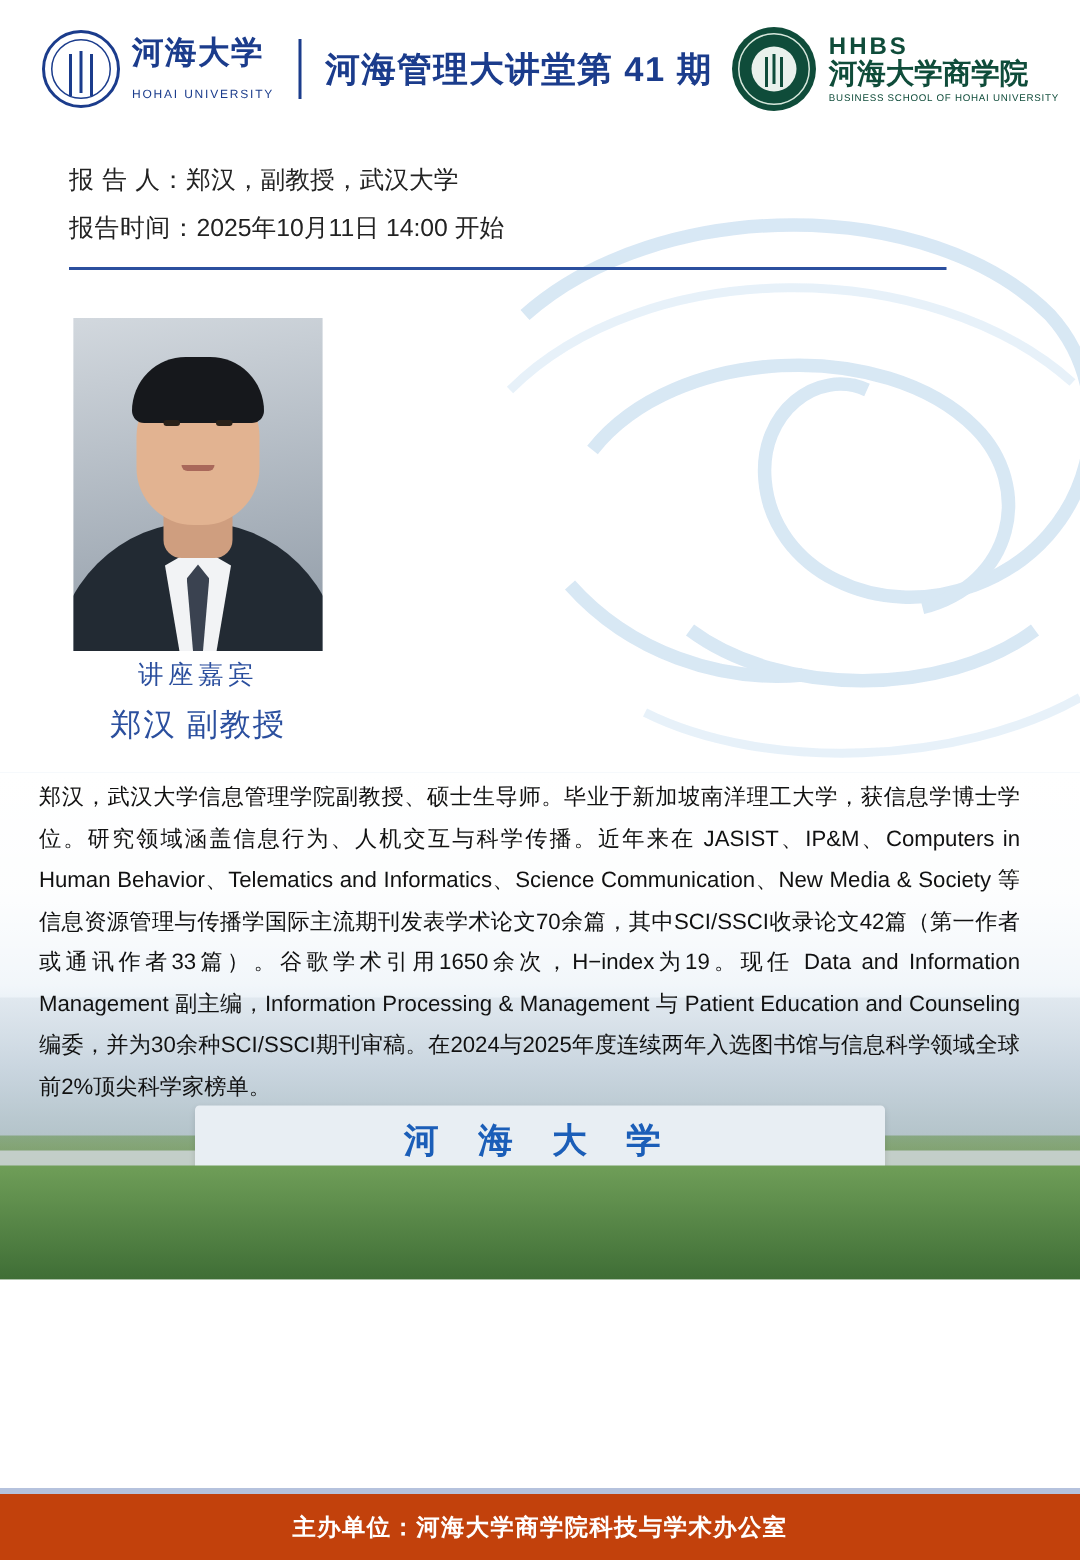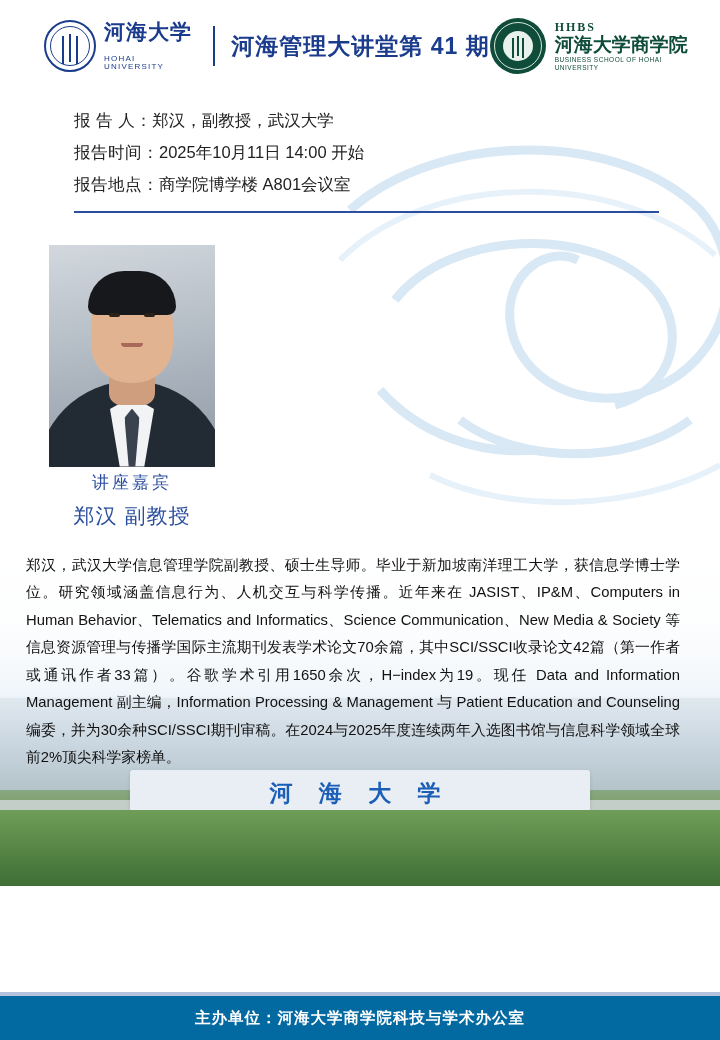--- a/index.html
+++ b/index.html
@@ -29,21 +29,21 @@
     pointer-events: none;
     opacity: 0.85;
   }
 
   
   .header {
     position: relative;
     height: 92px;
     display: flex;
     align-items: center;
-    padding: 0 14px 0 44px;
+    padding: 0 14px 0 28px;
     z-index: 5;
   }
   .logo-left {
     display: flex;
     align-items: center;
     gap: 8px;
   }
   .hh-crest {
     width: 52px;
     height: 52px;
@@ -135,43 +135,42 @@
     left: 50%;
     top: 5px;
     width: 2px;
     height: 20px;
     background: #0f4c3a;
     transform: translateX(-50%);
     box-shadow: -5px 2px 0 0 #0f4c3a, 5px 2px 0 0 #0f4c3a;
   }
   .hhbs-text { line-height: 1.1; }
   .hhbs-abbr {
-    font-size: 12px;
+    font-size: 16px;
     font-weight: bold;
     color: #0f4c3a;
     letter-spacing: 2px;
-    font-family: Liberation Serif, serif;
   }
   .hhbs-cn {
     font-size: 19px;
     font-weight: bold;
     color: #0f4c3a;
     letter-spacing: 0px;
   }
   .hhbs-en {
     font-size: 6.5px;
     color: #0f4c3a;
     letter-spacing: 0.5px;
     margin-top: 1px;
   }
 
   
   .info {
     position: relative;
-    margin: 12px 0 0 74px;
+    margin: 12px 0 0 46px;
     z-index: 5;
   }
   .info-row {
     font-size: 16.5px;
     color: #222;
     line-height: 1.95;
     white-space: nowrap;
   }
   .info-label { letter-spacing: 0.5px; }
   .info-underline {
@@ -386,21 +385,21 @@
     line-height: 1.86;
     color: #111;
     text-align: justify;
   }
 
   
   .footer {
     position: absolute;
     left: 0; right: 0; bottom: 0;
     height: 44px;
-    background: #0369a1;
+    background: #c2410c;
     display: flex;
     align-items: center;
     justify-content: center;
     z-index: 8;
   }
   .footer-text {
     color: #ffffff;
     font-size: 15.5px;
     font-weight: bold;
     letter-spacing: 1px;
@@ -454,23 +453,20 @@
     </div>
   </div>
 
   <div class="info">
     <div class="info-row">
       <span class="info-label">报 告 人：</span><span>郑汉，副教授，武汉大学</span>
     </div>
     <div class="info-row">
       <span class="info-label">报告时间：</span><span>2025年10月11日  14:00  开始</span>
     </div>
-    <div class="info-row">
-      <span class="info-label">报告地点：</span><span>商学院博学楼  A801会议室</span>
-    </div>
     <div class="info-underline"></div>
   </div>
 
 
   <div class="body-area">
     <div class="photo-col">
       <div class="photo">
         <div class="p-bg"></div>
         <div class="p-shoulders"></div>
         <div class="p-shirt"></div>

